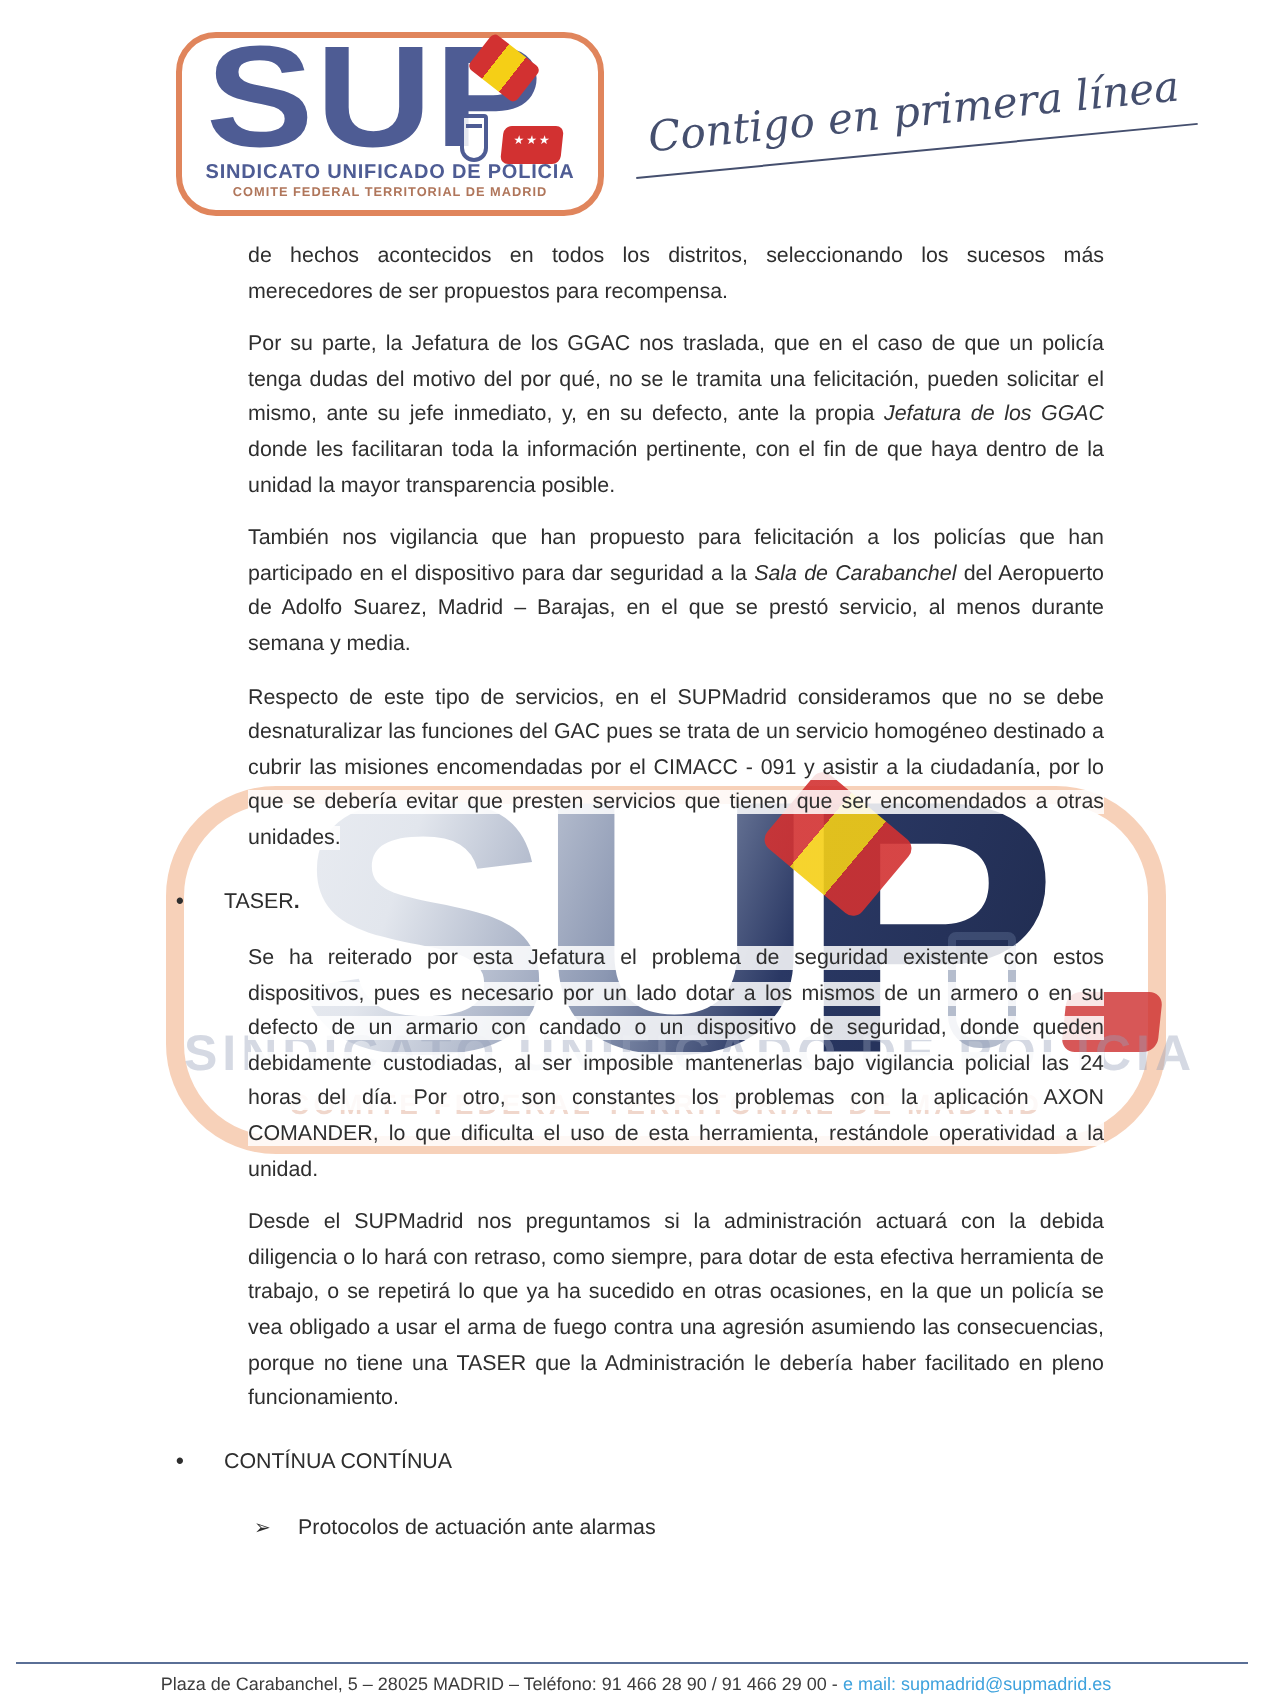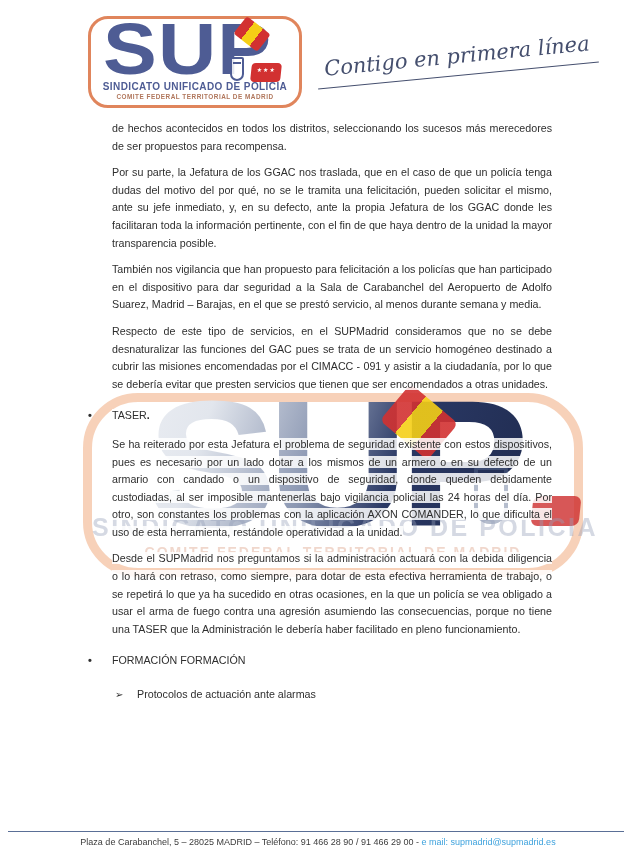--- a/index.html
+++ b/index.html
@@ -137,30 +137,30 @@
   }
 
   
   .doc-body{
     position:absolute;left:112px;top:120px;
     width:440px;
     font-size:10.7px;line-height:17.6px;
     text-align:justify;
     z-index:1;
   }
-  .block{position:relative;margin:0 0 9px 0;}
+  .block{position:relative;margin:0 0 9px 12px;}
   .block.bullet{font-weight:700;margin:14px 0 11px 0;}
   .block.bullet .marker{
     position:absolute;left:-24px;top:0;
     font-size:11px;font-weight:700;
   }
   .block.arrow{padding-left:25px;margin-top:16px;text-align:left;}
   .block.arrow .marker{position:absolute;left:3px;top:0;font-size:10px;}
   .b{font-weight:400;}
-  .i{}
+  .i{font-style:italic;}
   .line-bg{
     background:rgba(255,255,255,.85);
     box-decoration-break:clone;
     -webkit-box-decoration-break:clone;
   }
 
   
   .footer-line{
     position:absolute;left:8px;right:8px;top:831px;
     border-top:1.5px solid var(--footer-line,#5a6f96);
@@ -204,21 +204,21 @@
   </div>
 
   <div class="doc-body">
       <div class="block para"><span class="line-bg"><span>de hechos acontecidos en todos los distritos, seleccionando los sucesos más merecedores de ser propuestos para recompensa.</span></span></div>
       <div class="block para"><span class="line-bg"><span>Por su parte, la Jefatura de los GGAC nos traslada, que en el caso de que un policía tenga dudas del motivo del por qué, no se le tramita una felicitación, pueden solicitar el mismo, ante su jefe inmediato, y, en su defecto, ante la propia </span><span class="i">Jefatura de los GGAC</span><span> donde les facilitaran toda la información pertinente, con el fin de que haya dentro de la unidad la mayor transparencia posible.</span></span></div>
       <div class="block para"><span class="line-bg"><span>También nos vigilancia que han propuesto para felicitación a los policías que han participado en el dispositivo para dar seguridad a la </span><span class="i">Sala de Carabanchel</span><span> del Aeropuerto de Adolfo Suarez, Madrid – Barajas, en el que se prestó servicio, al menos durante semana y media.</span></span></div>
       <div class="block para"><span class="line-bg"><span>Respecto de este tipo de servicios, en el </span><span class="b">SUPMadrid</span><span> consideramos que no se debe desnaturalizar las funciones del GAC pues se trata de un servicio homogéneo destinado a cubrir las misiones encomendadas por el CIMACC - 091 y asistir a la ciudadanía, por lo que se debería evitar que presten servicios que tienen que ser encomendados a otras unidades.</span></span></div>
       <div class="block bullet"><span class="marker">•</span><span class="line-bg"><span class="b">TASER</span><span>.</span></span></div>
       <div class="block para"><span class="line-bg"><span>Se ha reiterado por esta Jefatura el problema de seguridad existente con estos dispositivos, pues es necesario por un lado dotar a los mismos de un armero o en su defecto de un armario con candado o un dispositivo de seguridad, donde queden debidamente custodiadas, al ser imposible mantenerlas bajo vigilancia policial las 24 horas del día. Por otro, son constantes los problemas con la aplicación AXON COMANDER, lo que dificulta el uso de esta herramienta, restándole operatividad a la unidad.</span></span></div>
       <div class="block para"><span class="line-bg"><span class="b">Desde el SUPMadrid nos preguntamos si la administración actuará con la debida diligencia o lo hará con retraso, como siempre, para dotar de esta efectiva herramienta de trabajo, o se repetirá lo que ya ha sucedido en otras ocasiones, en la que un policía se vea obligado a usar el arma de fuego contra una agresión asumiendo las consecuencias, porque no tiene una TASER que la Administración le debería haber facilitado en pleno funcionamiento.</span></span></div>
-      <div class="block bullet"><span class="marker">•</span><span class="line-bg"><span class="b">FORMACIÓN FORMACIÓN</span></span></div>
+      <div class="block bullet"><span class="marker">•</span><span class="line-bg"><span class="b">CONTÍNUA CONTÍNUA</span></span></div>
       <div class="block arrow"><span class="marker">➢</span><span class="line-bg"><span>Protocolos de actuación ante alarmas</span></span></div>
     </div>
 
   <div>
     <div class="footer-line"></div>
     <div class="footer-text">
       <span>Plaza de Carabanchel, 5 – 28025 MADRID – Teléfono: 91 466 28 90 / 91 466 29 00 - </span><a class="footer-email" href="#">e mail: supmadrid@supmadrid.es</a>
     </div>
   </div>
 

